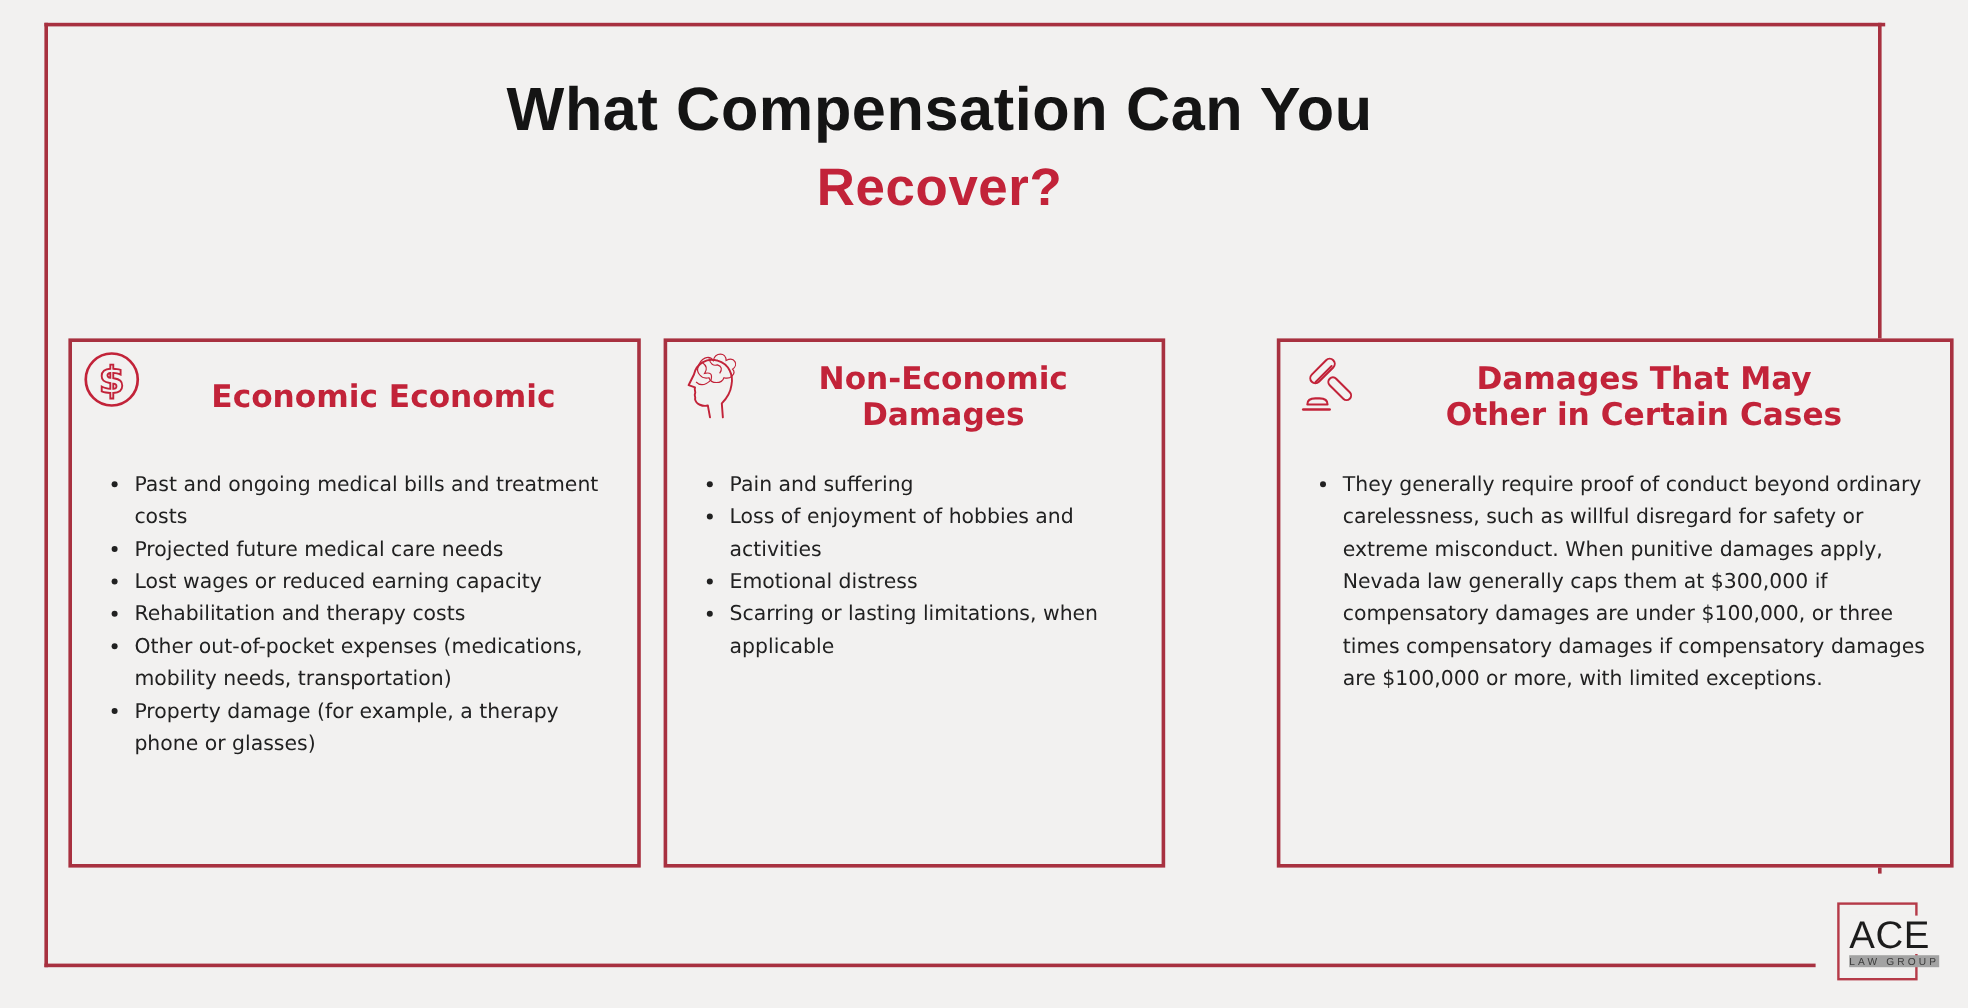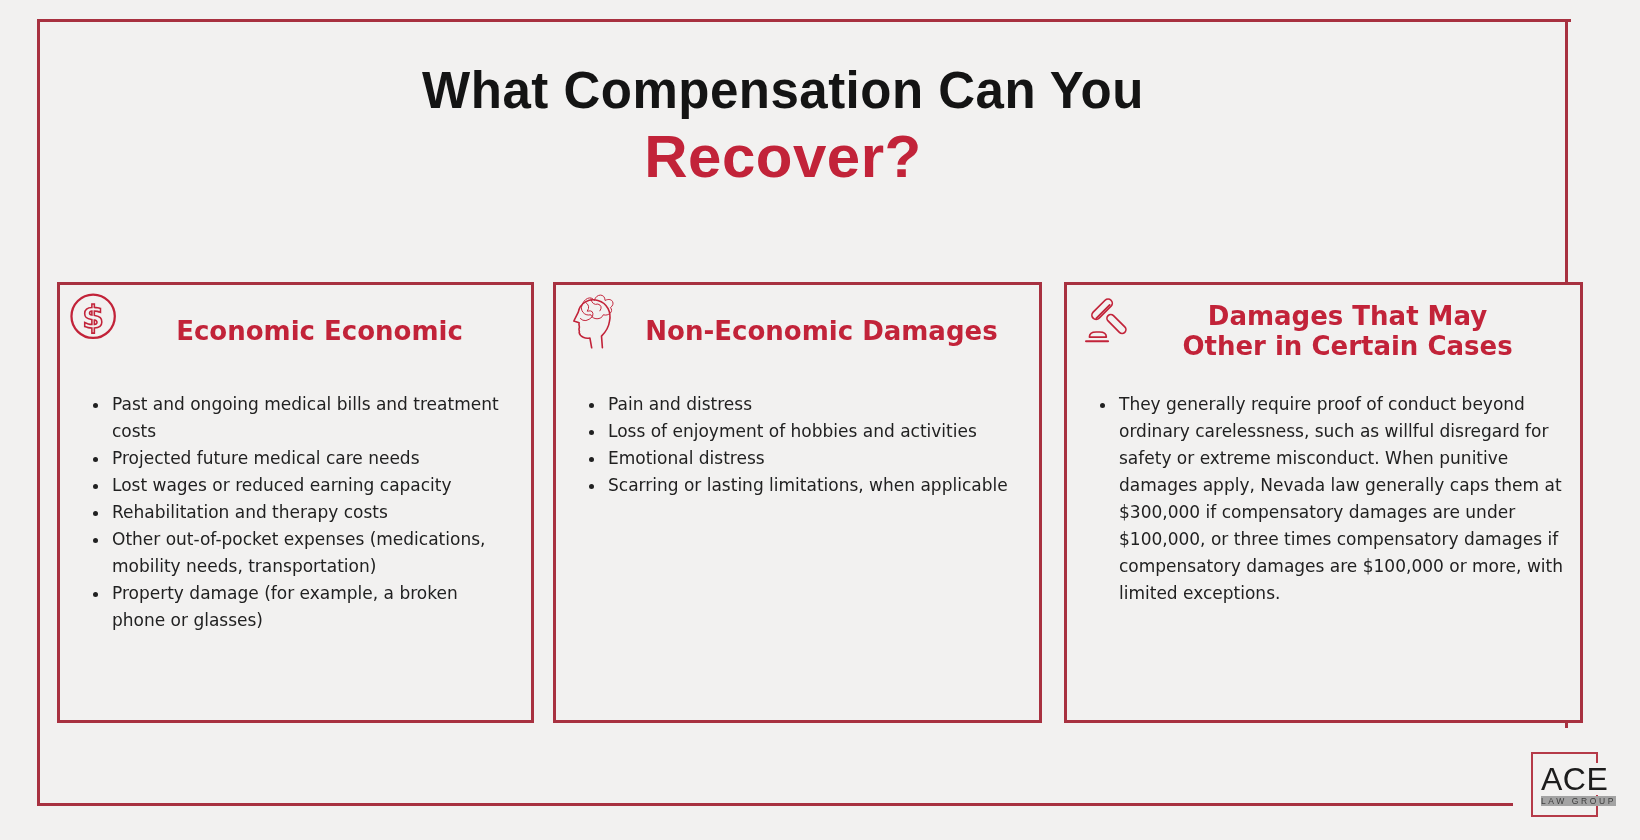--- a/index.html
+++ b/index.html
@@ -21,33 +21,33 @@
 
   
   .title-wrap{position:absolute;left:37px;top:60px;width:1492px;text-align:center;}
   .title-line1{
     font-family:"Liberation Sans",sans-serif;
     font-size:51px;font-weight:700;color:#141414;
     letter-spacing:.5px;line-height:62px;margin:0;
   }
   .title-line2{
     font-family:"Liberation Sans",sans-serif;
-    font-size:60px;font-weight:700;color:#c22339;
+    font-size:44px;font-weight:700;color:#c22339;
     letter-spacing:.5px;line-height:58px;margin:6px 0 0 0;
   }
 
   
   .card{
     position:absolute;top:282px;height:441px;
     border:3px solid #a83140;background:#f2f1f0;
     box-sizing:border-box;
   }
   .card-1{left:57px;width:477px;}
-  .card-2{left:553px;width:489px;}
-  .card-3{left:1064px;width:519px;}
+  .card-2{left:553px;width:418px;}
+  .card-3{left:1064px;width:564px;}
 
   .card-head{position:relative;height:92px;display:flex;align-items:center;justify-content:center;}
   .card-icon{position:absolute;left:8px;top:6px;width:54px;height:60px;}
   .card-icon svg{display:block;}
   .card-heading{
     margin:0;padding:0 8px 0 56px;
     font-size:26px;font-weight:700;color:#c22339;
     text-align:center;line-height:30px;
     font-family:"DejaVu Sans",sans-serif;
   }
@@ -104,42 +104,42 @@
       <h2 class="card-heading">
         <span>Economic Economic</span>
       </h2>
     </div>
     <ul>
       <li>Past and ongoing medical bills and treatment costs</li>
       <li>Projected future medical care needs</li>
       <li>Lost wages or reduced earning capacity</li>
       <li>Rehabilitation and therapy costs</li>
       <li>Other out-of-pocket expenses (medications, mobility needs, transportation)</li>
-      <li>Property damage (for example, a broken phone or glasses)</li>
+      <li>Property damage (for example, a therapy phone or glasses)</li>
     </ul>
   </section>
 
   <section class="card card-2">
     <div class="card-head">
       <span class="card-icon">
         <svg width="50" height="60" viewBox="0 0 56 66">
 
           <path d="M38 10 C28 7 18 13 16 23 L11 33 L17 35 C16 38 18 39 17 41 C16 43 18 44 17 46 C18 51 24 53 29 52 L31 63
                    M38 10 C49 13 53 24 51 33 C50 41 46 46 42 50 L43 63" fill="none" stroke="#c22339" stroke-width="1.8" stroke-linecap="round" stroke-linejoin="round"></path>
 
           <path d="M20 16 c2 -8 10 -12 14 -6 c2 -8 12 -8 12 0 c8 -4 12 4 6 8 c4 4 -2 10 -8 8 c-2 6 -12 6 -14 0 c-8 2 -12 -6 -10 -10 z" fill="none" stroke="#c22339" stroke-width="1.1"></path>
           <path d="M24 12 q6 4 2 10 q8 -2 6 6 q-8 8 -14 2 M30 8 q2 8 8 6 q6 2 2 8" fill="none" stroke="#c22339" stroke-width="1.1"></path>
         </svg>
       </span>
       <h2 class="card-heading">
         <span>Non-Economic Damages</span>
       </h2>
     </div>
     <ul>
-      <li>Pain and distress</li>
+      <li>Pain and suffering</li>
       <li>Loss of enjoyment of hobbies and activities</li>
       <li>Emotional distress</li>
       <li>Scarring or lasting limitations, when applicable</li>
     </ul>
   </section>
 
   <section class="card card-3">
     <div class="card-head">
       <span class="card-icon" style="left:14px;top:10px;">
         <svg width="54" height="52" viewBox="0 0 64 60">

